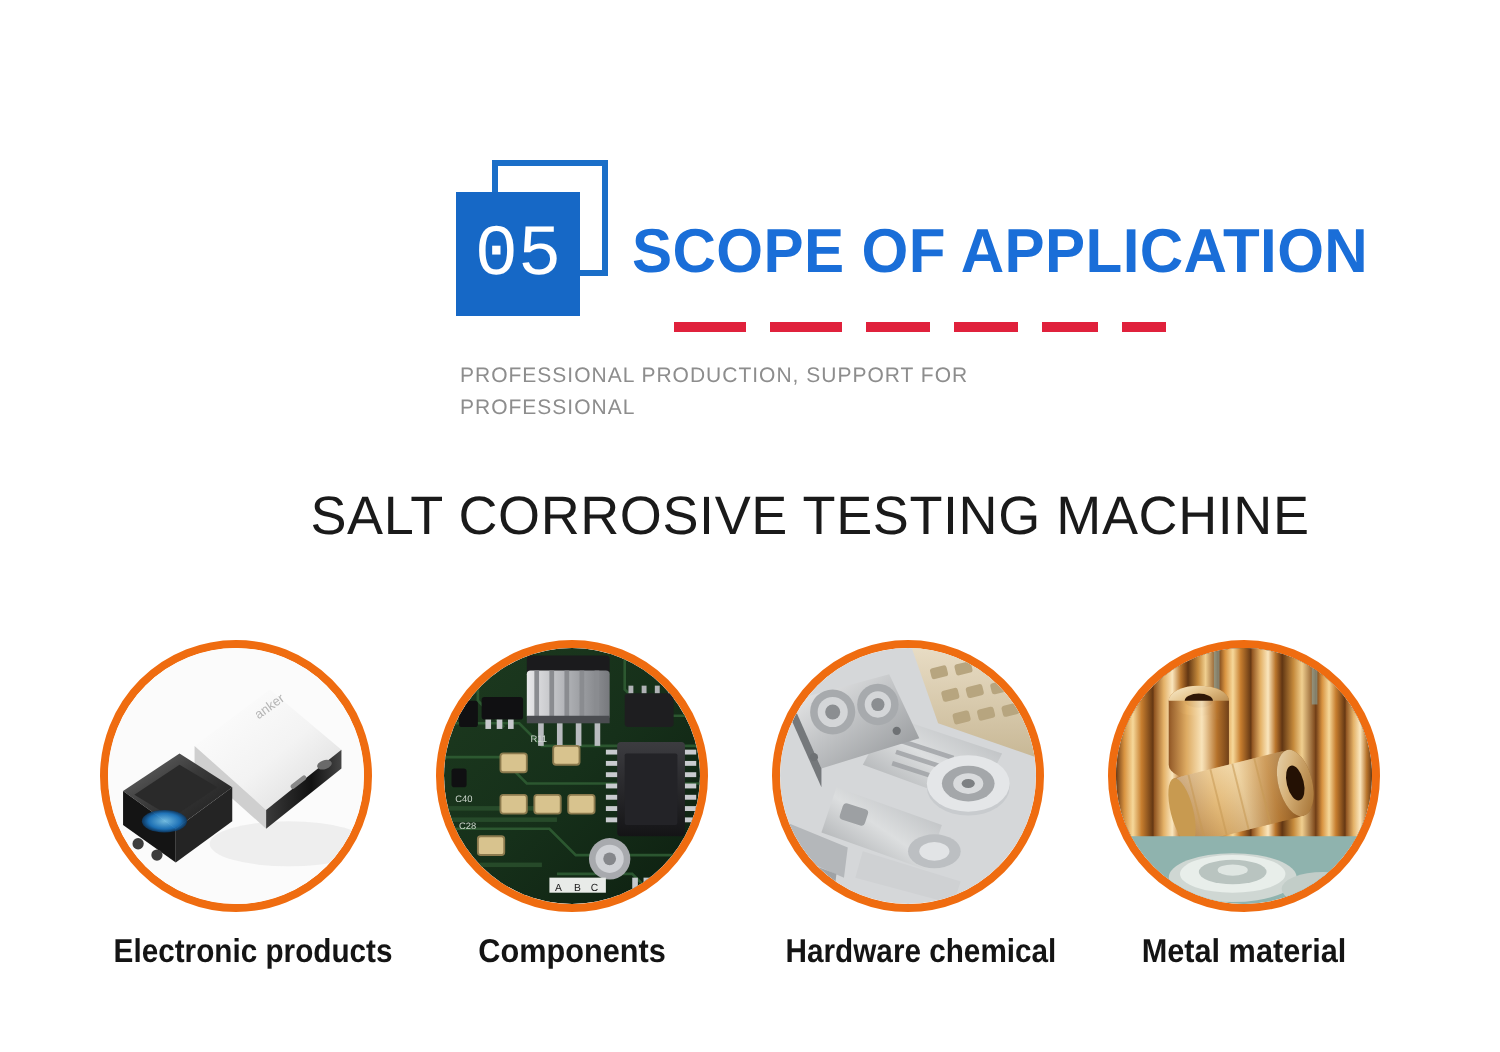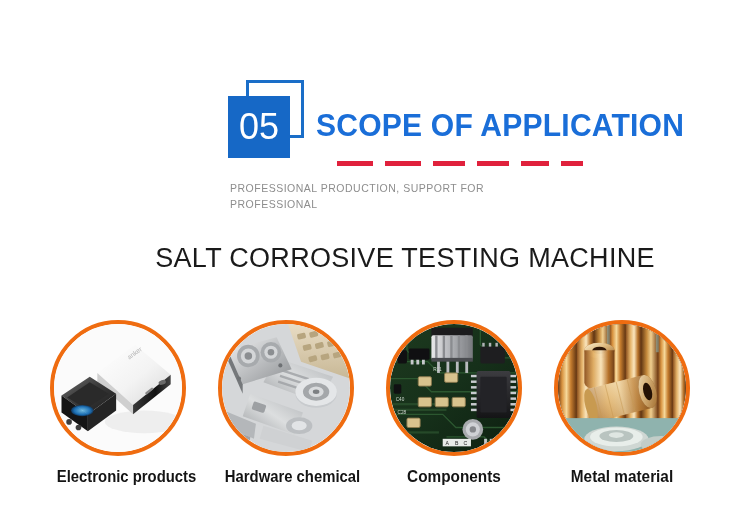--- a/index.html
+++ b/index.html
@@ -62,21 +62,21 @@
     top: 16px;
     width: 62px;
     height: 62px;
     color: #ffffff;
     font-size: 36px;
     font-weight: 400;
     letter-spacing: 0px;
     display: flex;
     align-items: center;
     justify-content: center;
-    font-family: Liberation Sans, sans-serif;
+    font-family: Liberation Mono, monospace;
   }
 
   .header-title {
     position: absolute;
     left: 316px;
     top: 108px;
     color: #1a6ed8;
     font-size: 31px;
     font-weight: bold;
     letter-spacing: 0.2px;
@@ -253,94 +253,20 @@
               <path d="M36 96 L66 74 L66 92 L36 114 Z" fill="#242424"></path>
               <path d="M14 78 L38 62 L58 74 L34 90 Z" fill="#2a2a2a"></path>
               <ellipse cx="30" cy="92" rx="12" ry="6" fill="url(#blueGlow)" opacity="0.85"></ellipse>
               <circle cx="16" cy="104" r="3" fill="#3d3d3d"></circle>
               <circle cx="26" cy="110" r="3" fill="#3d3d3d"></circle>
             </g>
           </svg>
         </div>
       </div>
       <div class="card-label wide">Electronic products</div>
-    </div>
-
-    <div class="card">
-      <div class="photo-ring">
-        <div class="photo">
-          <svg viewBox="0 0 136 136" preserveAspectRatio="xMidYMid slice" aria-hidden="true">
-            <defs>
-              <linearGradient id="steel1" x1="0" y1="0" x2="1" y2="1">
-                <stop offset="0%" stop-color="#f2f2f2"></stop>
-                <stop offset="45%" stop-color="#c3c5c7"></stop>
-                <stop offset="100%" stop-color="#8e9194"></stop>
-              </linearGradient>
-              <linearGradient id="steel2" x1="0" y1="1" x2="1" y2="0">
-                <stop offset="0%" stop-color="#9b9ea1"></stop>
-                <stop offset="50%" stop-color="#dcdedf"></stop>
-                <stop offset="100%" stop-color="#b0b3b6"></stop>
-              </linearGradient>
-              <linearGradient id="tanGrad" x1="0" y1="0" x2="0" y2="1">
-                <stop offset="0%" stop-color="#e8dcc4"></stop>
-                <stop offset="100%" stop-color="#c8b896"></stop>
-              </linearGradient>
-            </defs>
-            <rect width="136" height="136" fill="#d5d7d9"></rect>
-            <path d="M70 0 L136 0 L136 58 L84 40 Z" fill="url(#tanGrad)"></path>
-            <g fill="#b7a57f">
-              <rect x="80" y="10" width="9" height="6" rx="1.5" transform="rotate(-14 84 13)"></rect>
-              <rect x="93" y="8" width="9" height="6" rx="1.5" transform="rotate(-14 97 11)"></rect>
-              <rect x="106" y="6" width="9" height="6" rx="1.5" transform="rotate(-14 110 9)"></rect>
-              <rect x="119" y="4" width="9" height="6" rx="1.5" transform="rotate(-14 123 7)"></rect>
-              <rect x="86" y="22" width="9" height="6" rx="1.5" transform="rotate(-14 90 25)"></rect>
-              <rect x="99" y="20" width="9" height="6" rx="1.5" transform="rotate(-14 103 23)"></rect>
-              <rect x="112" y="18" width="9" height="6" rx="1.5" transform="rotate(-14 116 21)"></rect>
-              <rect x="125" y="16" width="9" height="6" rx="1.5" transform="rotate(-14 129 19)"></rect>
-              <rect x="92" y="34" width="9" height="6" rx="1.5" transform="rotate(-14 96 37)"></rect>
-              <rect x="105" y="32" width="9" height="6" rx="1.5" transform="rotate(-14 109 35)"></rect>
-              <rect x="118" y="30" width="9" height="6" rx="1.5" transform="rotate(-14 122 33)"></rect>
-            </g>
-            <path d="M58 36 L118 56 L104 84 L44 62 Z" fill="url(#steel2)"></path>
-            <g fill="#9a9da0" opacity="0.75">
-              <rect x="64" y="48" width="30" height="2.5" transform="rotate(18 64 48)"></rect>
-              <rect x="62" y="54" width="30" height="2.5" transform="rotate(18 62 54)"></rect>
-              <rect x="60" y="60" width="30" height="2.5" transform="rotate(18 60 60)"></rect>
-            </g>
-            <g>
-              <path d="M6 28 L58 14 L74 48 L22 64 Z" fill="url(#steel1)"></path>
-              <path d="M6 28 L22 64 L22 74 L6 38 Z" fill="#75787b"></path>
-              <circle cx="28" cy="34" r="12" fill="#a7aaad"></circle>
-              <circle cx="28" cy="34" r="8" fill="#d4d6d8"></circle>
-              <circle cx="28" cy="34" r="4" fill="#8b8e91"></circle>
-              <circle cx="52" cy="30" r="11" fill="#a7aaad"></circle>
-              <circle cx="52" cy="30" r="7" fill="#d4d6d8"></circle>
-              <circle cx="52" cy="30" r="3.5" fill="#8b8e91"></circle>
-              <circle cx="12" cy="25" r="2.2" fill="#6e7174"></circle>
-              <circle cx="62" cy="44" r="2.2" fill="#6e7174"></circle>
-              <circle cx="18" cy="58" r="2.2" fill="#6e7174"></circle>
-            </g>
-            <g>
-              <ellipse cx="100" cy="74" rx="22" ry="15" fill="#c8cbce"></ellipse>
-              <ellipse cx="100" cy="72" rx="22" ry="15" fill="#e4e6e8"></ellipse>
-              <ellipse cx="100" cy="72" rx="14" ry="9.5" fill="#a4a7aa"></ellipse>
-              <ellipse cx="100" cy="72" rx="8" ry="5.5" fill="#d9dbdd"></ellipse>
-              <ellipse cx="100" cy="72" rx="3.5" ry="2.4" fill="#7d8083"></ellipse>
-            </g>
-            <path d="M30 74 L86 94 L78 118 L22 98 Z" fill="url(#steel2)"></path>
-            <rect x="34" y="82" width="14" height="9" rx="2" fill="#9da0a3" transform="rotate(18 34 82)"></rect>
-            <path d="M2 92 L36 106 L34 122 L2 108 Z" fill="#b4b7ba"></path>
-            <path d="M44 108 L96 124 L92 136 L40 122 Z" fill="#cfd1d3"></path>
-            <ellipse cx="82" cy="108" rx="14" ry="9" fill="#bcbfc2"></ellipse>
-            <ellipse cx="82" cy="108" rx="8" ry="5" fill="#e2e4e6"></ellipse>
-            <path d="M14 114 L30 120 L28 136 L12 130 Z" fill="#9fa2a5"></path>
-          </svg>
-        </div>
-      </div>
-      <div class="card-label wide">Hardware chemical</div>
     </div>
 
     <div class="card">
       <div class="photo-ring">
         <div class="photo">
           <svg viewBox="0 0 136 136" preserveAspectRatio="xMidYMid slice" aria-hidden="true">
             <defs>
               <linearGradient id="pcbBg" x1="0" y1="0" x2="1" y2="1">
                 <stop offset="0%" stop-color="#1d3a1f"></stop>
                 <stop offset="50%" stop-color="#16301a"></stop>
@@ -464,20 +390,94 @@
         </div>
       </div>
       <div class="card-label">Components</div>
     </div>
 
     <div class="card">
       <div class="photo-ring">
         <div class="photo">
           <svg viewBox="0 0 136 136" preserveAspectRatio="xMidYMid slice" aria-hidden="true">
             <defs>
+              <linearGradient id="steel1" x1="0" y1="0" x2="1" y2="1">
+                <stop offset="0%" stop-color="#f2f2f2"></stop>
+                <stop offset="45%" stop-color="#c3c5c7"></stop>
+                <stop offset="100%" stop-color="#8e9194"></stop>
+              </linearGradient>
+              <linearGradient id="steel2" x1="0" y1="1" x2="1" y2="0">
+                <stop offset="0%" stop-color="#9b9ea1"></stop>
+                <stop offset="50%" stop-color="#dcdedf"></stop>
+                <stop offset="100%" stop-color="#b0b3b6"></stop>
+              </linearGradient>
+              <linearGradient id="tanGrad" x1="0" y1="0" x2="0" y2="1">
+                <stop offset="0%" stop-color="#e8dcc4"></stop>
+                <stop offset="100%" stop-color="#c8b896"></stop>
+              </linearGradient>
+            </defs>
+            <rect width="136" height="136" fill="#d5d7d9"></rect>
+            <path d="M70 0 L136 0 L136 58 L84 40 Z" fill="url(#tanGrad)"></path>
+            <g fill="#b7a57f">
+              <rect x="80" y="10" width="9" height="6" rx="1.5" transform="rotate(-14 84 13)"></rect>
+              <rect x="93" y="8" width="9" height="6" rx="1.5" transform="rotate(-14 97 11)"></rect>
+              <rect x="106" y="6" width="9" height="6" rx="1.5" transform="rotate(-14 110 9)"></rect>
+              <rect x="119" y="4" width="9" height="6" rx="1.5" transform="rotate(-14 123 7)"></rect>
+              <rect x="86" y="22" width="9" height="6" rx="1.5" transform="rotate(-14 90 25)"></rect>
+              <rect x="99" y="20" width="9" height="6" rx="1.5" transform="rotate(-14 103 23)"></rect>
+              <rect x="112" y="18" width="9" height="6" rx="1.5" transform="rotate(-14 116 21)"></rect>
+              <rect x="125" y="16" width="9" height="6" rx="1.5" transform="rotate(-14 129 19)"></rect>
+              <rect x="92" y="34" width="9" height="6" rx="1.5" transform="rotate(-14 96 37)"></rect>
+              <rect x="105" y="32" width="9" height="6" rx="1.5" transform="rotate(-14 109 35)"></rect>
+              <rect x="118" y="30" width="9" height="6" rx="1.5" transform="rotate(-14 122 33)"></rect>
+            </g>
+            <path d="M58 36 L118 56 L104 84 L44 62 Z" fill="url(#steel2)"></path>
+            <g fill="#9a9da0" opacity="0.75">
+              <rect x="64" y="48" width="30" height="2.5" transform="rotate(18 64 48)"></rect>
+              <rect x="62" y="54" width="30" height="2.5" transform="rotate(18 62 54)"></rect>
+              <rect x="60" y="60" width="30" height="2.5" transform="rotate(18 60 60)"></rect>
+            </g>
+            <g>
+              <path d="M6 28 L58 14 L74 48 L22 64 Z" fill="url(#steel1)"></path>
+              <path d="M6 28 L22 64 L22 74 L6 38 Z" fill="#75787b"></path>
+              <circle cx="28" cy="34" r="12" fill="#a7aaad"></circle>
+              <circle cx="28" cy="34" r="8" fill="#d4d6d8"></circle>
+              <circle cx="28" cy="34" r="4" fill="#8b8e91"></circle>
+              <circle cx="52" cy="30" r="11" fill="#a7aaad"></circle>
+              <circle cx="52" cy="30" r="7" fill="#d4d6d8"></circle>
+              <circle cx="52" cy="30" r="3.5" fill="#8b8e91"></circle>
+              <circle cx="12" cy="25" r="2.2" fill="#6e7174"></circle>
+              <circle cx="62" cy="44" r="2.2" fill="#6e7174"></circle>
+              <circle cx="18" cy="58" r="2.2" fill="#6e7174"></circle>
+            </g>
+            <g>
+              <ellipse cx="100" cy="74" rx="22" ry="15" fill="#c8cbce"></ellipse>
+              <ellipse cx="100" cy="72" rx="22" ry="15" fill="#e4e6e8"></ellipse>
+              <ellipse cx="100" cy="72" rx="14" ry="9.5" fill="#a4a7aa"></ellipse>
+              <ellipse cx="100" cy="72" rx="8" ry="5.5" fill="#d9dbdd"></ellipse>
+              <ellipse cx="100" cy="72" rx="3.5" ry="2.4" fill="#7d8083"></ellipse>
+            </g>
+            <path d="M30 74 L86 94 L78 118 L22 98 Z" fill="url(#steel2)"></path>
+            <rect x="34" y="82" width="14" height="9" rx="2" fill="#9da0a3" transform="rotate(18 34 82)"></rect>
+            <path d="M2 92 L36 106 L34 122 L2 108 Z" fill="#b4b7ba"></path>
+            <path d="M44 108 L96 124 L92 136 L40 122 Z" fill="#cfd1d3"></path>
+            <ellipse cx="82" cy="108" rx="14" ry="9" fill="#bcbfc2"></ellipse>
+            <ellipse cx="82" cy="108" rx="8" ry="5" fill="#e2e4e6"></ellipse>
+            <path d="M14 114 L30 120 L28 136 L12 130 Z" fill="#9fa2a5"></path>
+          </svg>
+        </div>
+      </div>
+      <div class="card-label wide">Hardware chemical</div>
+    </div>
+
+    <div class="card">
+      <div class="photo-ring">
+        <div class="photo">
+          <svg viewBox="0 0 136 136" preserveAspectRatio="xMidYMid slice" aria-hidden="true">
+            <defs>
               <linearGradient id="cop1" x1="0" y1="0" x2="1" y2="0">
                 <stop offset="0%" stop-color="#6b3a16"></stop>
                 <stop offset="22%" stop-color="#d89340"></stop>
                 <stop offset="45%" stop-color="#f6d89a"></stop>
                 <stop offset="68%" stop-color="#c67d2e"></stop>
                 <stop offset="100%" stop-color="#5e3312"></stop>
               </linearGradient>
               <linearGradient id="cop2" x1="0" y1="0" x2="1" y2="0">
                 <stop offset="0%" stop-color="#8a4e1c"></stop>
                 <stop offset="30%" stop-color="#e4b268"></stop>

